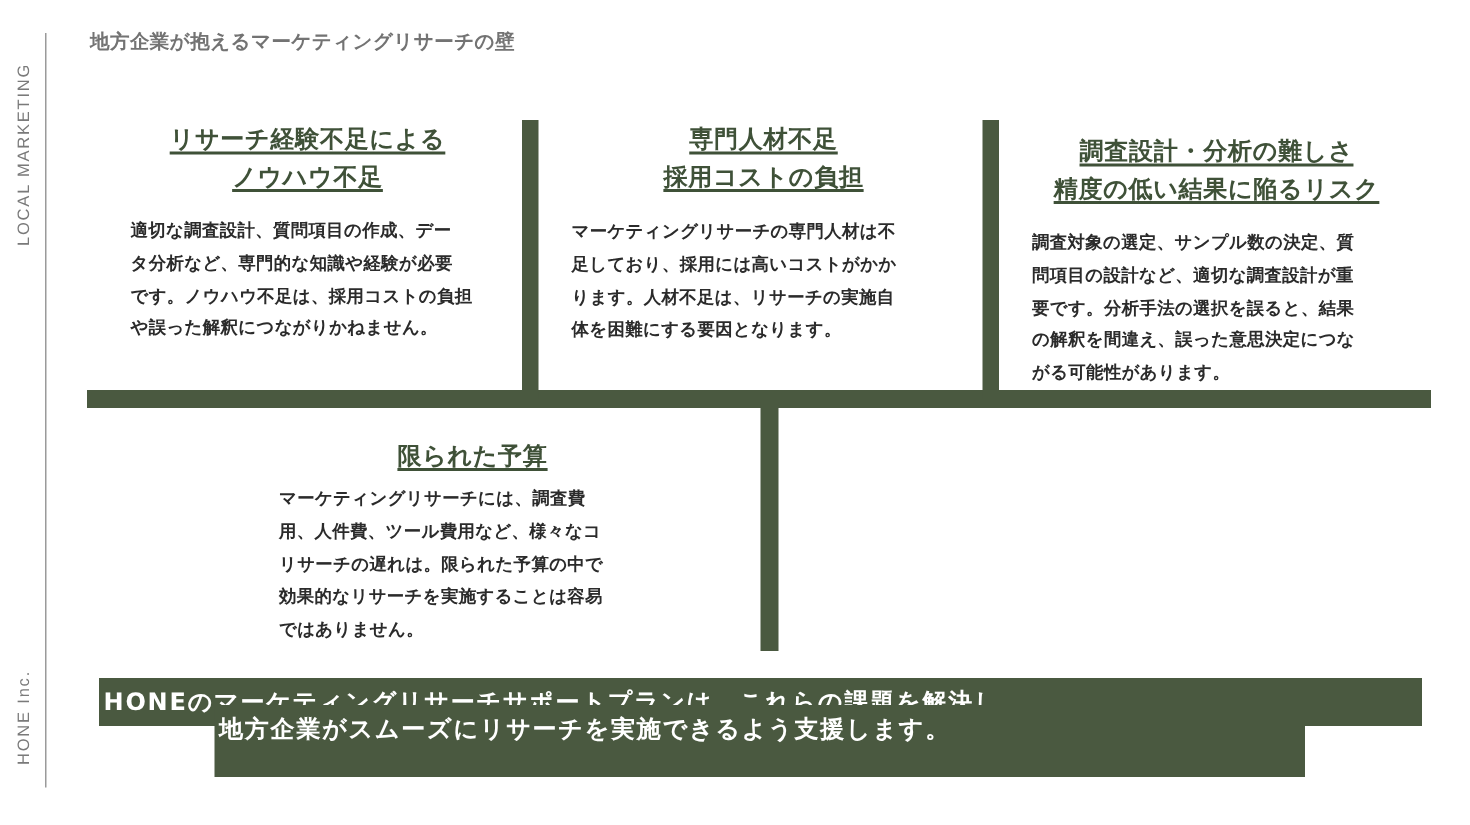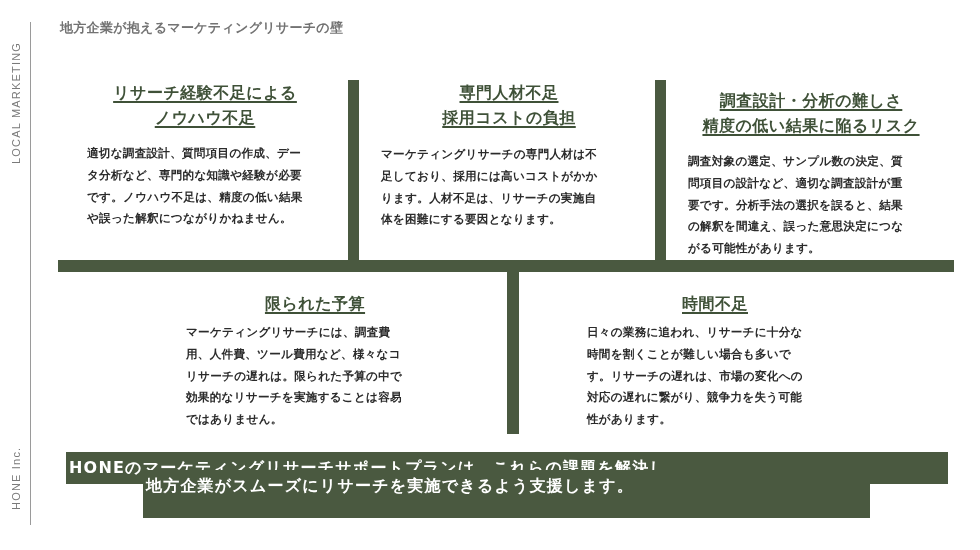--- a/index.html
+++ b/index.html
@@ -88,21 +88,21 @@
   <div class="bar vbar3"></div>
 
   <div class="card c1">
     <h2>
       <span>リサーチ経験不足による</span><br>
       <span>ノウハウ不足</span>
     </h2>
     <p>
       <span>適切な調査設計、質問項目の作成、デー</span><br>
       <span>タ分析など、専門的な知識や経験が必要</span><br>
-      <span>です。ノウハウ不足は、精度の低い結果</span><br>
+      <span>です。ノウハウ不足は、採用コストの負担</span><br>
       <span>や誤った解釈につながりかねません。</span>
     </p>
   </div>
 
   <div class="card c2">
     <h2>
       <span>専門人材不足</span><br>
       <span>採用コストの負担</span>
     </h2>
     <p>
@@ -133,29 +133,17 @@
     </h2>
     <p>
       <span>マーケティングリサーチには、調査費</span><br>
       <span>用、人件費、ツール費用など、様々なコ</span><br>
       <span>リサーチの遅れは。限られた予算の中で</span><br>
       <span>効果的なリサーチを実施することは容易</span><br>
       <span>ではありません。</span>
     </p>
   </div>
 
-  <div class="card c5">
-    <h2>
-      <span>時間不足</span>
-    </h2>
-    <p>
-      <span>日々の業務に追われ、リサーチに十分な</span><br>
-      <span>時間を割くことが難しい場合も多いで</span><br>
-      <span>す。リサーチの遅れは、市場の変化への</span><br>
-      <span>対応の遅れに繋がり、競争力を失う可能</span><br>
-      <span>性があります。</span>
-    </p>
-  </div>
 
   <div class="banner-line b1">HONEのマーケティングリサーチサポートプランは、これらの課題を解決し</div>
   <div class="banner-line b2">地方企業がスムーズにリサーチを実施できるよう支援します。</div>
 
 </div>
 
 </body></html>

